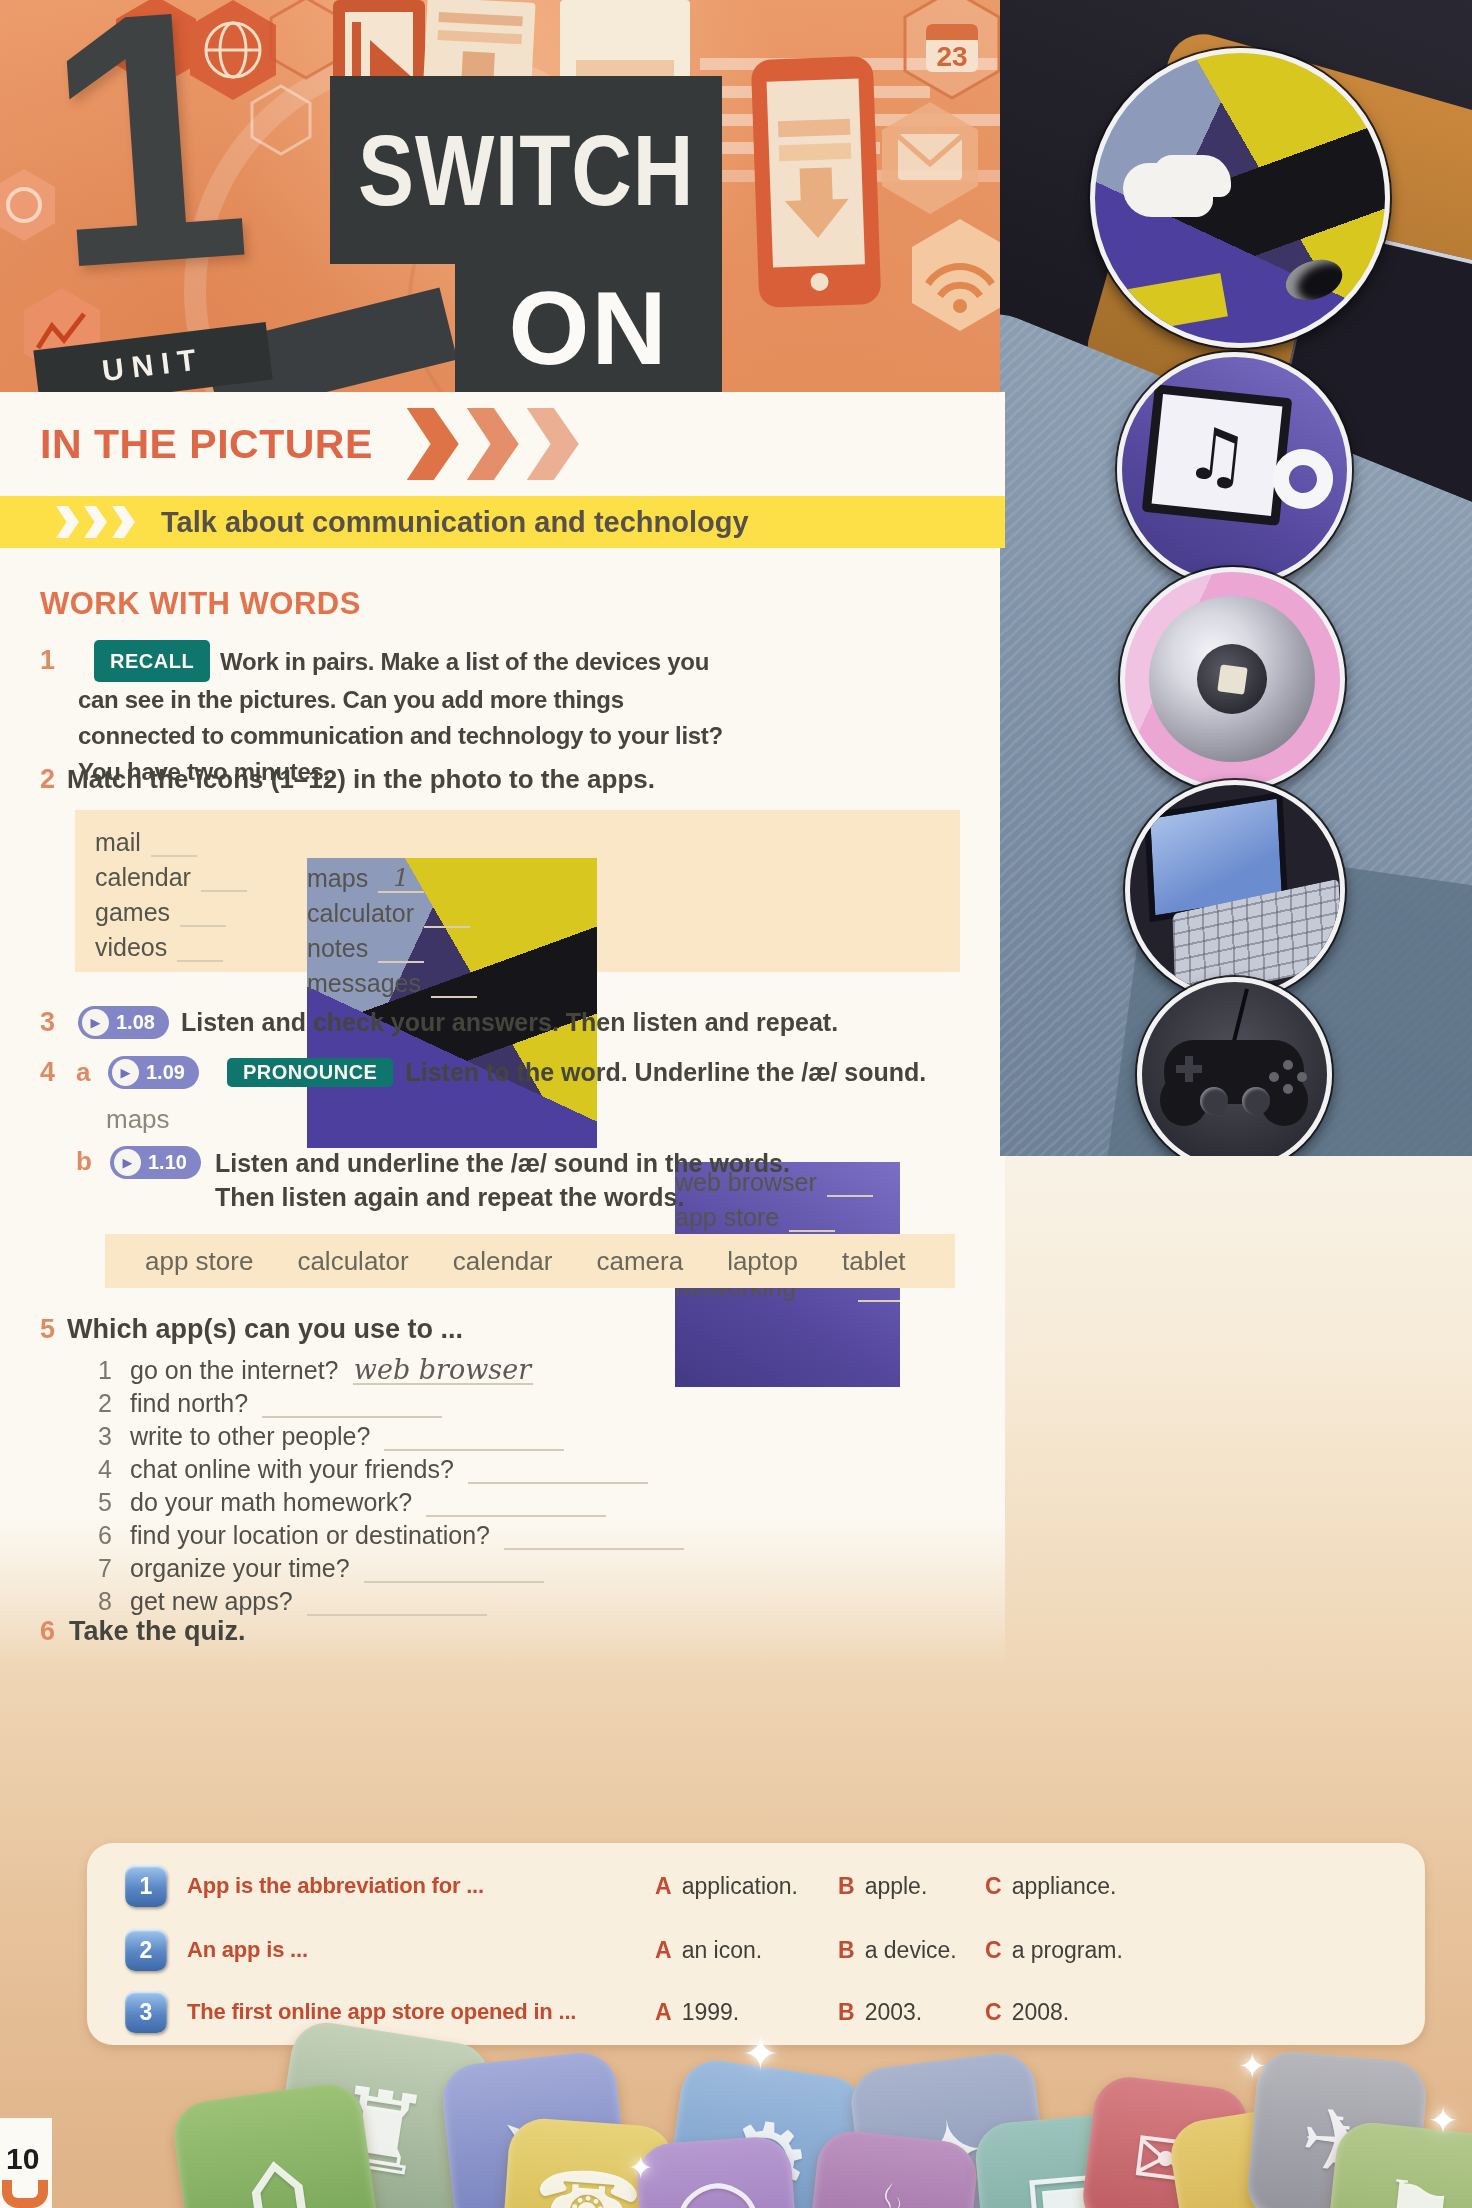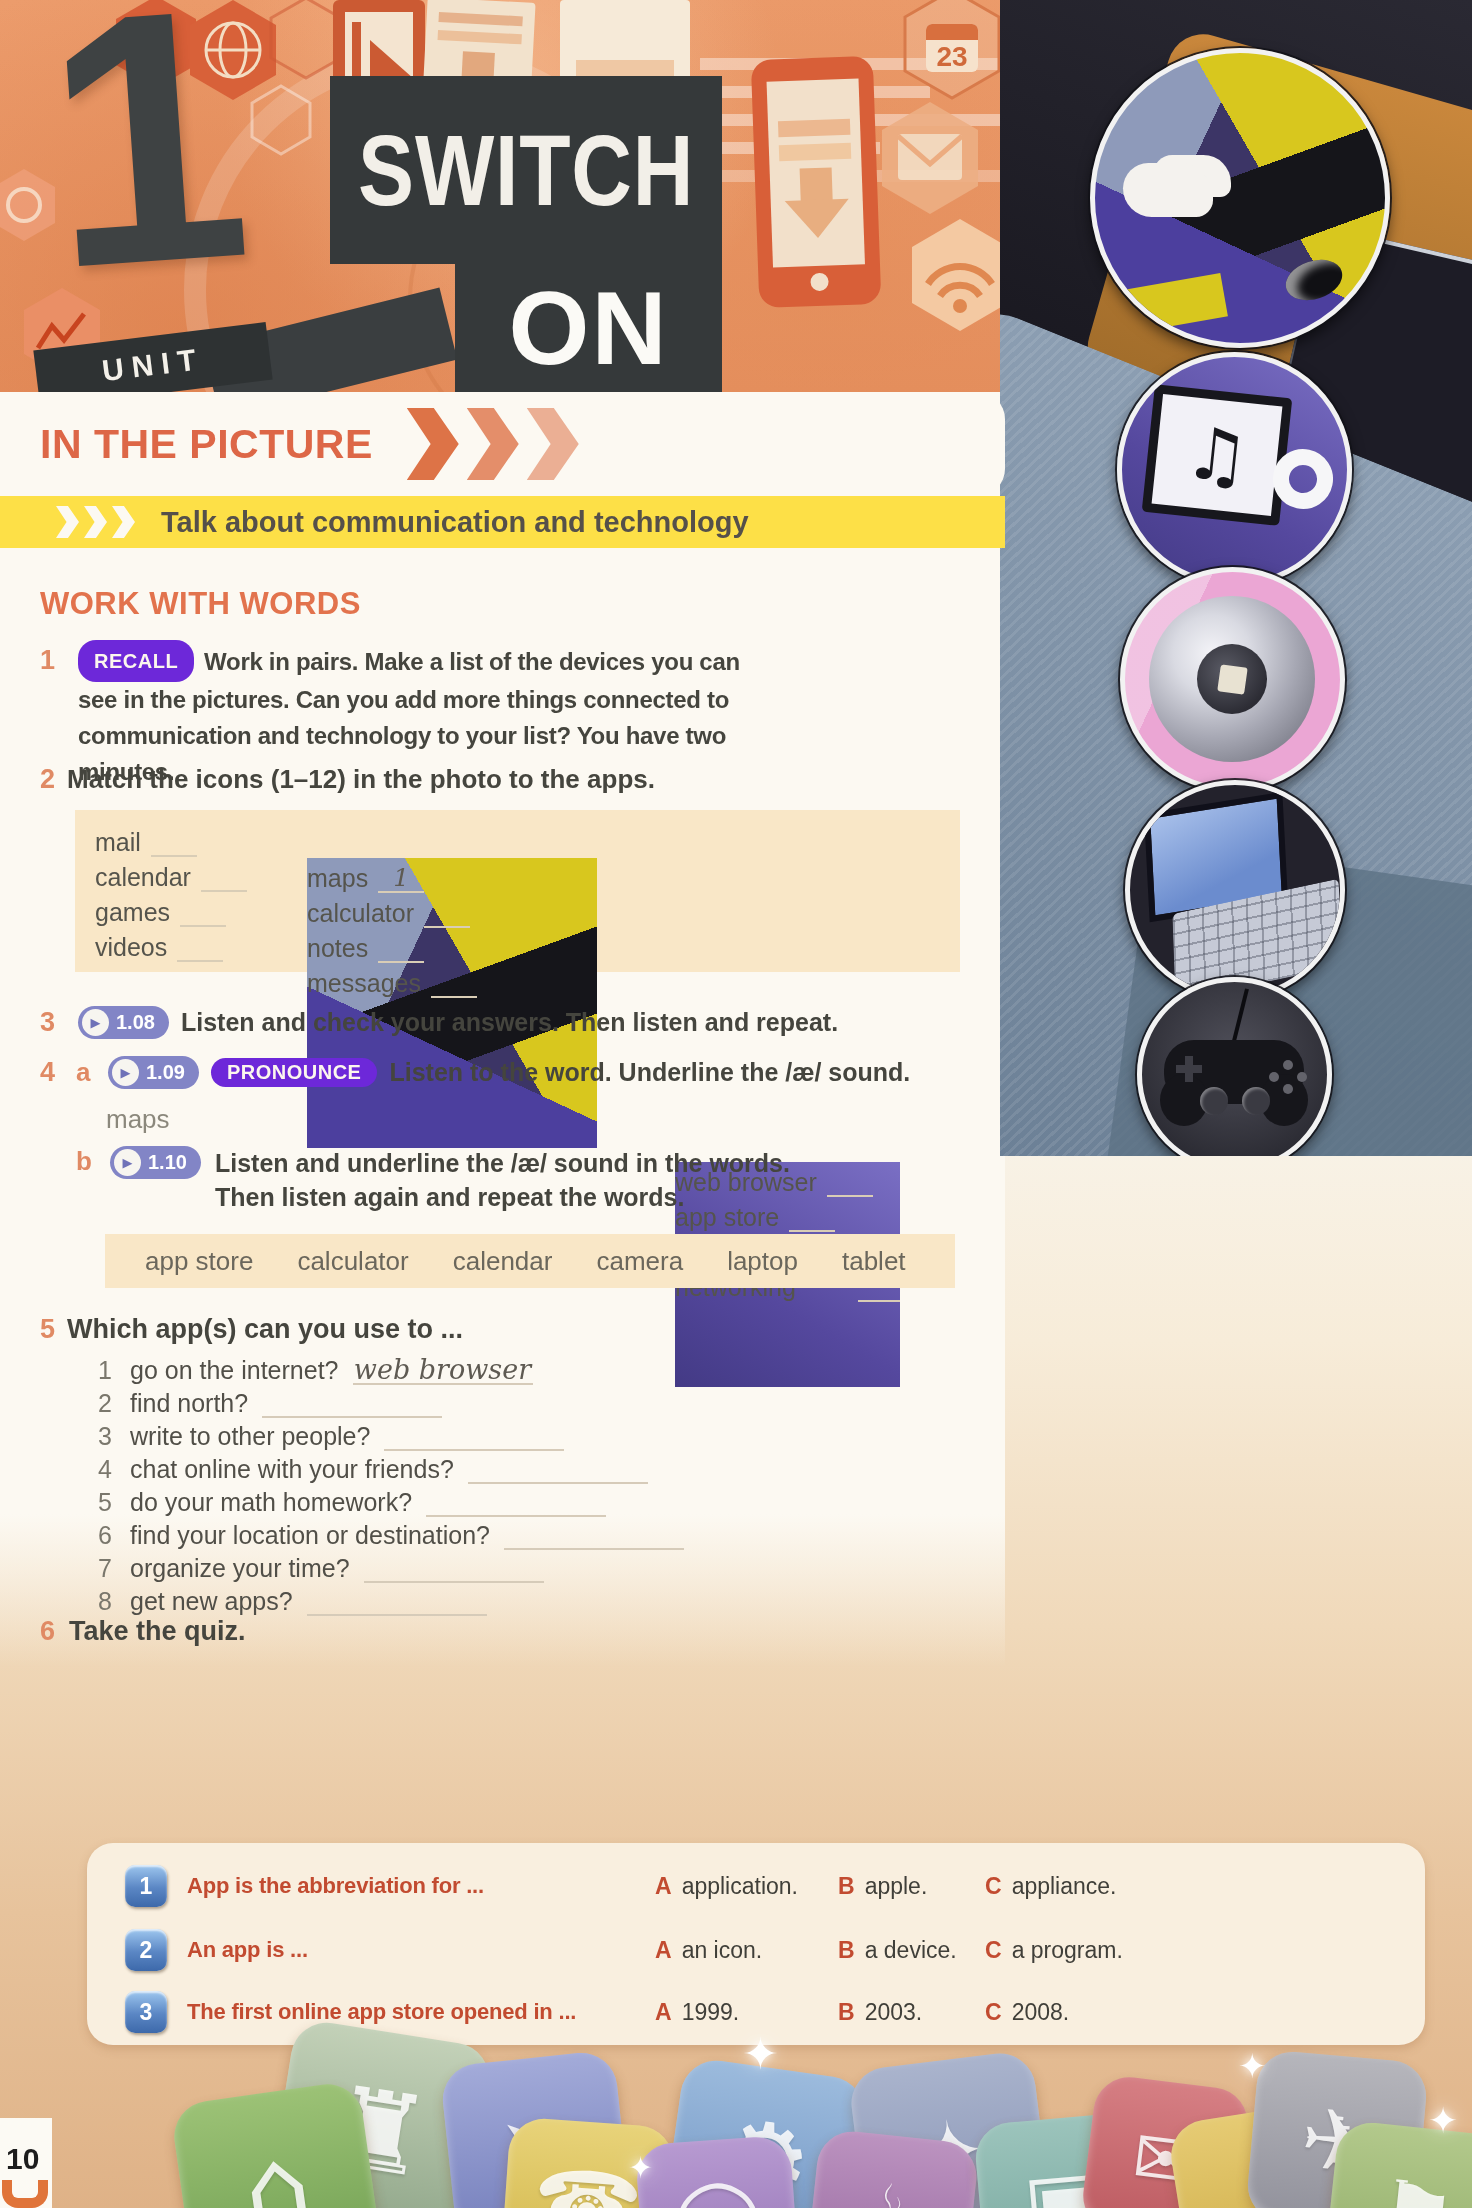--- a/index.html
+++ b/index.html
@@ -29,37 +29,37 @@
     font-size:30px;letter-spacing:8px;}
   .switch-box{left:330px;top:76px;width:392px;height:188px;background:#35393a;
     display:flex;align-items:center;justify-content:center;}
   .switch-box span{font-size:100px;font-weight:bold;color:#f2efe8;transform:scaleX(.84);letter-spacing:1px;}
   .on-box{left:455px;top:264px;width:267px;height:128px;background:#35393a;
     display:flex;align-items:center;justify-content:center;}
   .on-box span{font-size:104px;font-weight:bold;color:#fbfaf6;letter-spacing:2px;}
 
   
   .band-white{left:0;top:392px;width:1005px;height:104px;background:#fcf9f2;
-    display:flex;align-items:center;border-radius:27px;}
+    display:flex;align-items:center;}
   .kicker{margin-left:40px;font-size:41px;font-weight:bold;color:#dd6747;letter-spacing:.5px;}
   .banner-title{margin-left:28px;font-size:38px;font-weight:bold;color:#4b4b44;}
   .chev{clip-path:polygon(0 0,52% 0,100% 50%,52% 100%,0 100%,46% 50%);}
   .chev.big{width:52px;height:72px;background:#dd7347;}
   .band-peach{left:0;top:496px;width:1005px;height:52px;background:#fde047;
     display:flex;align-items:center;}
   .chev.small{width:23px;height:32px;background:#fcf9f2;}
   .subtitle{margin-left:26px;font-size:29px;font-weight:bold;color:#55504a;}
 
   
   .sec-head{left:40px;top:586px;font-size:31px;font-weight:bold;color:#e2734d;letter-spacing:.5px;}
   .ex-num{color:#e08a64;font-weight:bold;font-size:27px;}
   .ex-letter{color:#e08a64;font-weight:bold;font-size:26px;}
   .bold-text{font-weight:bold;color:#45453e;}
-  .pill{display:inline-flex;align-items:center;background:#6d28d9;border-radius:18px;
-    color:#fcf6ee;font-weight:bold;font-size:20px;padding:3px 16px;letter-spacing:.5px;}
+  .pill{display:inline-flex;align-items:center;background:#0f766e;border-radius:5px;
+    color:#fcf6ee;font-weight:bold;font-size:20px;padding:3px 16px;letter-spacing:.5px;margin-left:16px;}
   .audio{display:inline-flex;align-items:center;gap:7px;background:#8285c6;border-radius:17px;
     padding:3px 14px 3px 4px;}
   .audio .pc{width:27px;height:27px;border-radius:50%;background:#f7f5f0;color:#6f72b8;
     display:flex;align-items:center;justify-content:center;font-size:13px;}
   .audio .tk{color:#ffffff;font-weight:bold;font-size:20px;}
 
   .ex1-wrap{left:40px;top:640px;width:700px;font-size:24px;line-height:36px;letter-spacing:-.3px;}
   .ex1-wrap .ex-num{position:absolute;left:0;top:2px;}
   .ex1-body{margin-left:38px;}
   .ex1-body .pill{margin-right:10px;vertical-align:2px;}

